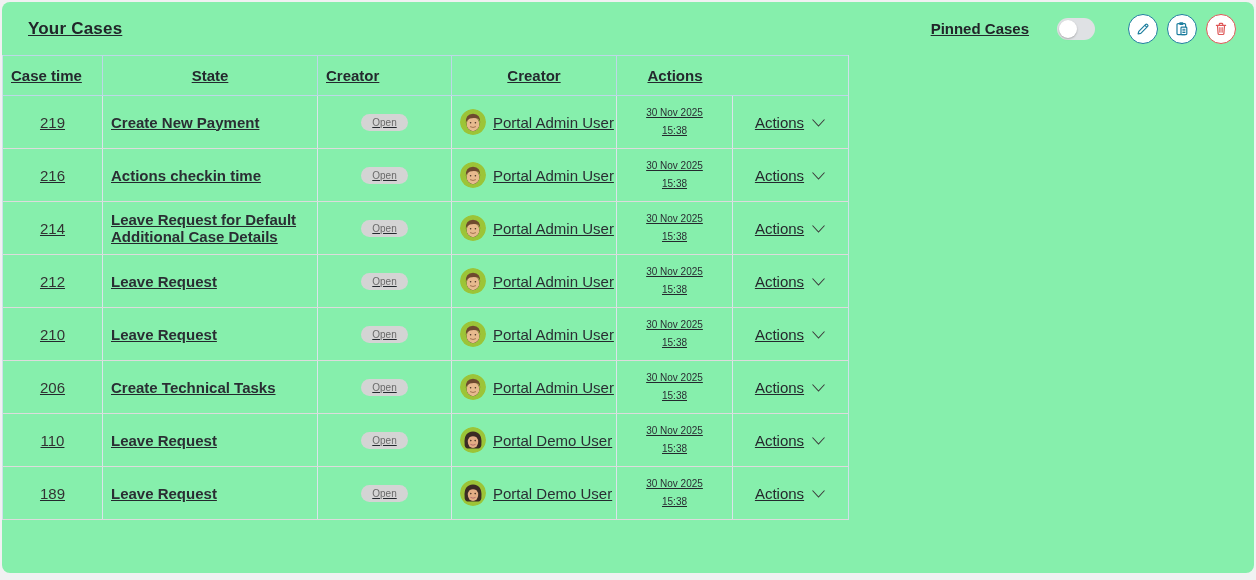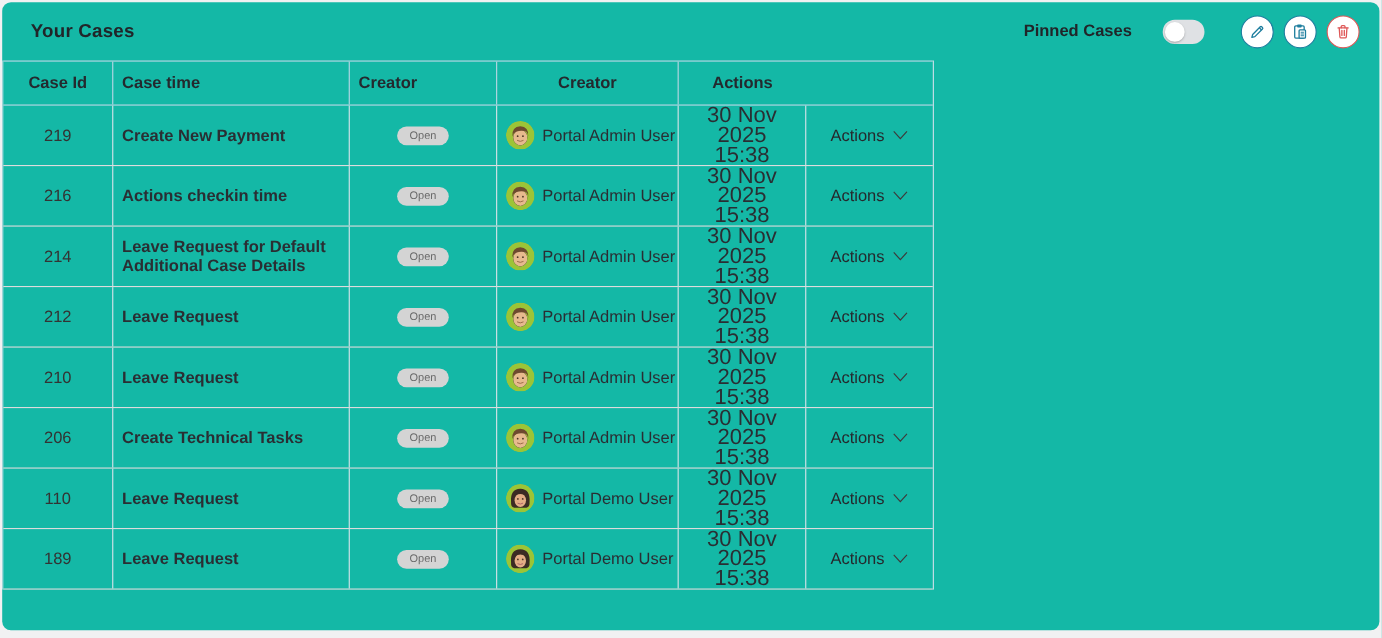--- a/index.html
+++ b/index.html
@@ -6,23 +6,24 @@
   html, body {
     width: 1256px; height: 580px;
     background: #f1f1f2;
     font-family: "Liberation Sans", sans-serif;
     color: #24292e;
     overflow: hidden;
   }
   .card {
     position: absolute;
     left: 2px; top: 2px; right: 2px; bottom: 7px;
-    background: #14b8a6;
+    background: #86efac;
     border-radius: 8px;
     overflow: hidden;
+    text-decoration: underline;
   }
   
   .card-header {
     height: 53px;
     display: flex;
     align-items: center;
     justify-content: space-between;
     padding: 0 18px 0 26px;
   }
   .page-title { font-size: 17px; font-weight: bold; color: #212529; letter-spacing: 0.2px; }
@@ -92,21 +93,21 @@
   .badge {
     background: var(--badge-bg, #d4d4d4);
     color: var(--badge-text, #6a6a6a);
     font-size: 10px;
     padding: 3px 11px;
     border-radius: 12px;
   }
   .avatar { width: 26px; height: 26px; border-radius: 50%; overflow: hidden; flex: 0 0 26px; margin-right: 7px; }
   .avatar svg { display: block; }
   .creator-name { color: #2a2e33; white-space: nowrap; }
-  .created-lines { line-height: 18px; font-size: 20px; color: #2a2e33; }
+  .created-lines { line-height: 18px; font-size: 10px; color: #2a2e33; }
   .actions-btn {
     background: none; border: none;
     font-family: inherit; font-size: 15px; color: #25292d;
     display: inline-flex; align-items: center; gap: 7px;
     cursor: pointer;
   }
   .actions-btn svg { margin-top: 2px; }
 </style>
 </head>
 <body>
@@ -151,22 +152,22 @@
             <path d="M4.5 4.6 l0.6 8 q0.1 0.9 1 0.9 h3.8 q0.9 0 1-0.9 l0.6-8"></path>
             <path d="M6.9 6.6 v4.6 M9.1 6.6 v4.6"></path>
           </svg>
         </span>
       </button>
     </div>
   </div>
 
   <div class="table">
     <div class="thead">
-      <div class="th center">Case Id</div>
       <div class="th">Case time</div>
+      <div class="th center">State</div>
       <div class="th">Creator</div>
       <div class="th center">Creator</div>
       <div class="th center">Actions</div>
     </div>
     <div id="table-body">
         <div class="tr">
     <div class="td center col-id">
       <span>219</span>
     </div>
     <div class="td">

